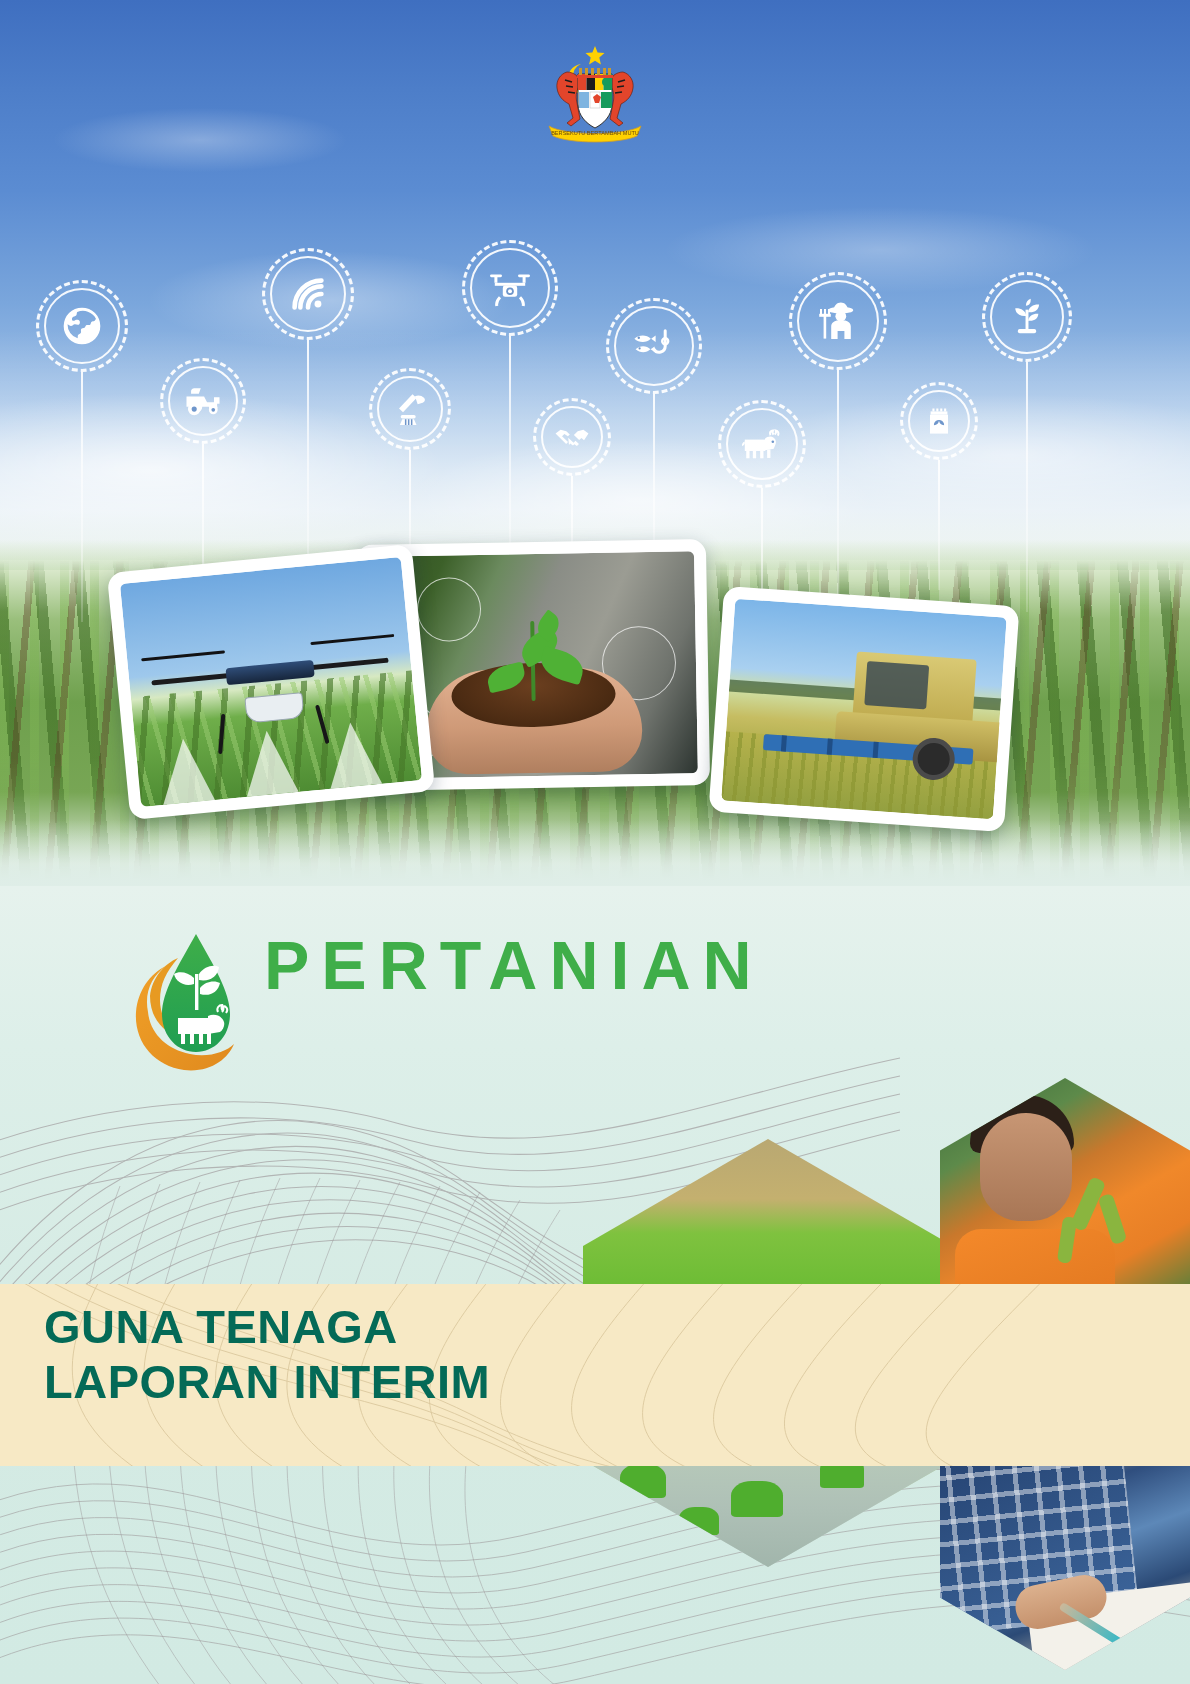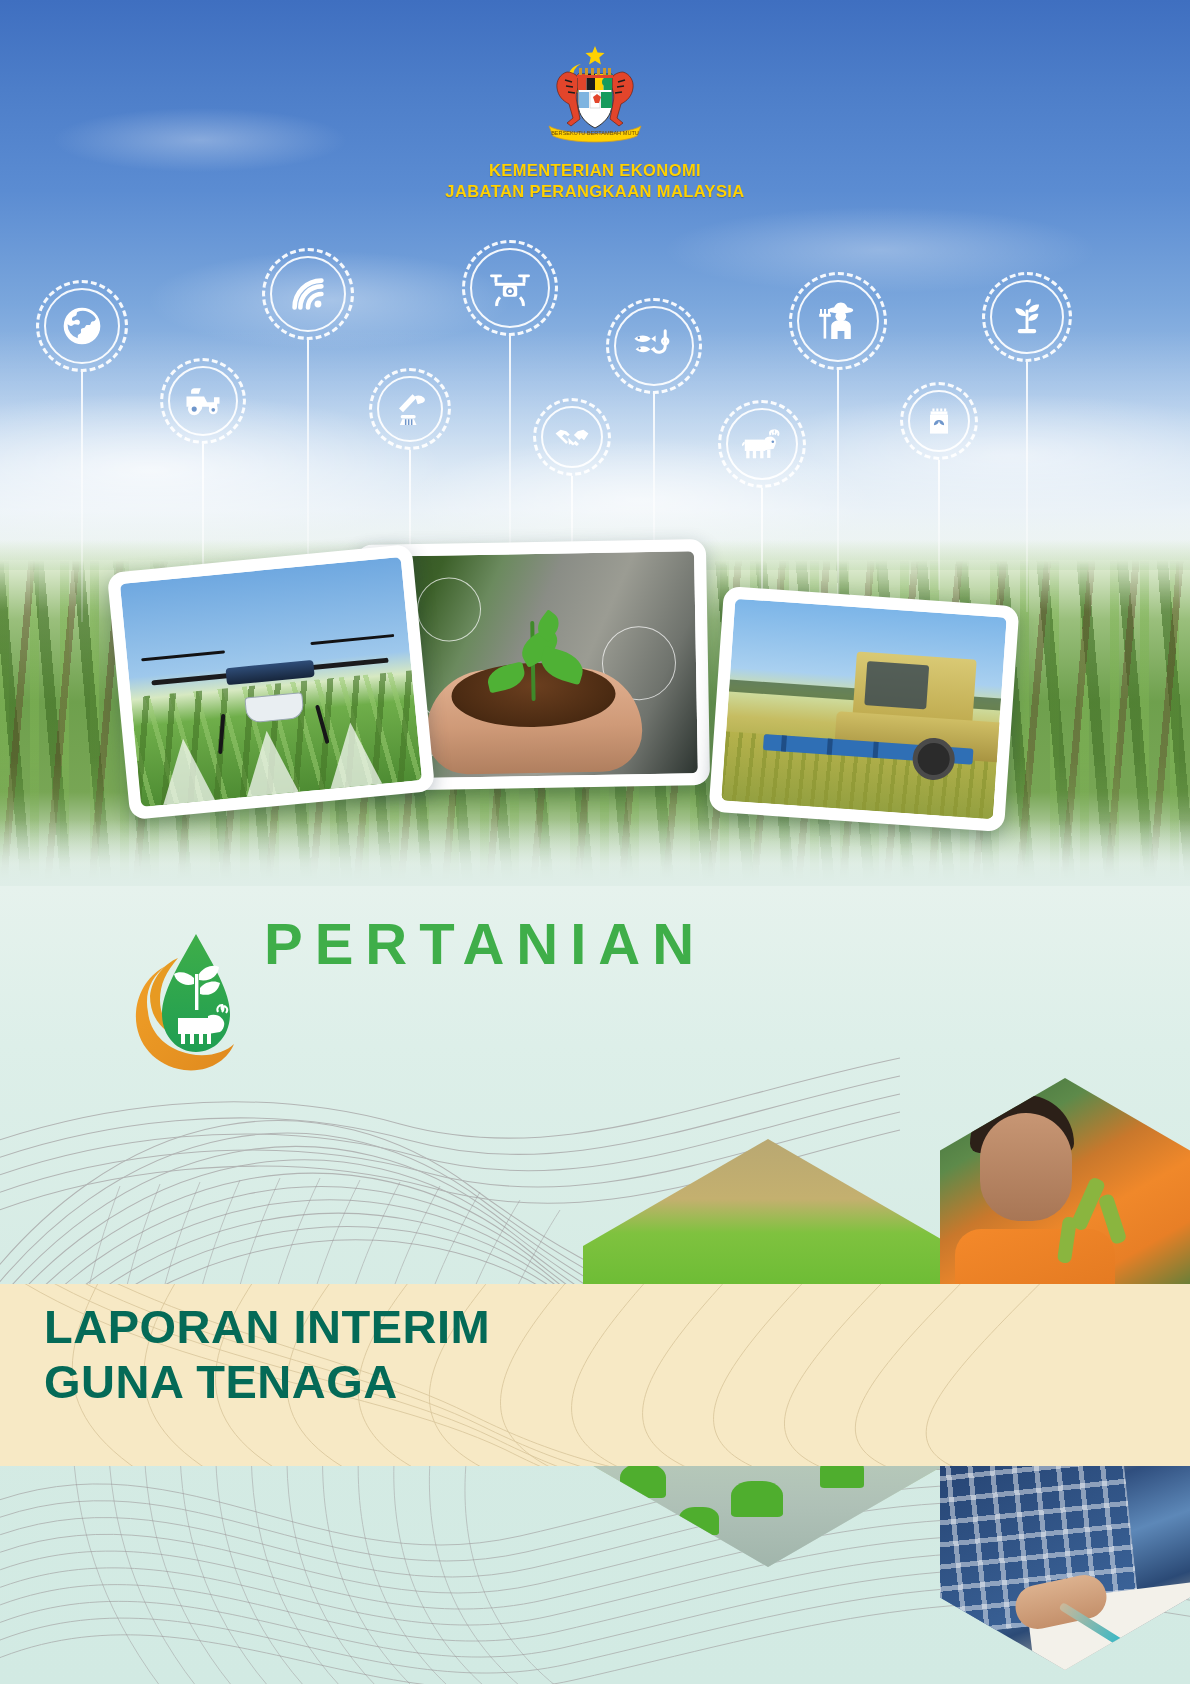--- a/index.html
+++ b/index.html
@@ -156,21 +156,21 @@
 
   
   .brand{position:absolute;left:130px;top:912px;width:1000px;}
   .brand-logo{position:absolute;left:0;top:14px;width:130px;height:150px;}
   .brand-lines{position:absolute;left:134px;top:0;}
   .bl1, .bl2{
     font-weight:bold;line-height:.96;letter-spacing:-1px;white-space:nowrap;
     font-family:"Liberation Sans", sans-serif;
   }
   .bl1{font-size:86px;}
-  .bl2{font-size:58px;margin-top:4px;letter-spacing:1px;}
+  .bl2{font-size:68px;margin-top:21px;letter-spacing:1px;}
   .g{color:#3FAE49;}
   .o{color:#F15A38;}
   .sp-wide{letter-spacing:12px;}
 
   
   .cream{position:absolute;left:0;top:1284px;width:1190px;height:182px;background:#F7E9C5;}
   .cream-lines{position:absolute;left:0;top:1284px;width:1190px;height:182px;pointer-events:none;}
   .report-title{position:absolute;left:44px;top:1300px;width:620px;}
   .rt-line{
     color:#046A57;font-weight:bold;font-size:47px;line-height:1.16;letter-spacing:.5px;
@@ -272,24 +272,20 @@
         <rect x="64" y="50" width="10" height="16" fill="#7fb4e0"></rect>
         <rect x="75" y="50" width="10" height="16" fill="#fff" stroke="#bbb" stroke-width=".5"></rect>
         <path d="M78 55 l4 -3 4 3 -2 6 h-4z" fill="#E2452B"></path>
         <rect x="86" y="50" width="11" height="16" fill="#169B5C"></rect>
         <circle cx="91" cy="40" r="4" fill="#169B5C"></circle>
       </g>
 
       <path d="M34 84 c16 10 76 10 92 0 l-4 10 c-18 8 -66 8 -84 0z" fill="#FFD100" stroke="#c99a2e" stroke-width=".8"></path>
       <text x="80" y="93" font-size="5.6" text-anchor="middle" fill="#6b4a08" font-family="Liberation Sans, sans-serif">BERSEKUTU BERTAMBAH MUTU</text>
     </svg>
-    <div class="ministry">
-      <div>KEMENTERIAN EKONOMI</div>
-      <div>JABATAN PERANGKAAN MALAYSIA</div>
-    </div>
   </div>
 
   <div class="badge" style="left:36px;top:280px;width:92px;height:92px;">
     <div class="stem" style="height:250px;"></div>
     <div class="ring-dash"></div>
     <div class="ring-solid"></div>
     <div class="glyph">
       <svg width="44" height="44" viewBox="0 0 24 24" fill="#fff">
         <path d="M12 2a10 10 0 1 0 0 20 10 10 0 0 0 0-20zm6.9 7.1c-.5.4-1.3.2-1.8.7-.4.5-.2 1.3-.8 1.6-.6.3-1.2-.2-1.8.1-.6.3-.6 1.1-1.1 1.5-.6.4-1.5.1-1.9.8-.3.6.2 1.3-.1 1.9-.3.7-1.3.7-1.6 1.4-.2.5 0 1.1-.2 1.6A8 8 0 0 1 4.1 11c.7.2 1.1 1 1.9 1 .8 0 1.3-.8 2-.9.8-.1 1.5.5 2.2.2.7-.3.8-1.3.5-2-.3-.7-1.2-.9-1.9-.7-.6.2-1.2.8-1.8.5-.6-.3-.6-1.3-.2-1.8.5-.6 1.5-.4 2-1 .5-.5.2-1.4.6-1.9A8 8 0 0 1 19.6 8c-.2.4-.3.8-.7 1.1z"></path>
       </svg>
@@ -649,17 +645,17 @@
       <path d="M680 -40 C564 84 516 158 664 200"></path>
       <path d="M760 -40 C636 90 584 162 736 200"></path>
       <path d="M840 -40 C708 96 652 166 808 200"></path>
       <path d="M920 -40 C780 102 720 170 880 200"></path>
       <path d="M1000 -40 C852 108 788 174 952 200"></path>
       <path d="M1080 -40 C924 114 856 178 1024 200"></path>
     </g>
   </svg>
 
   <div class="report-title">
+    <div class="rt-line">GUNA TENAGA</div>
     <div class="rt-line">LAPORAN INTERIM</div>
-    <div class="rt-line">GUNA TENAGA</div>
   </div>
 
 </div>
 
 </body></html>

